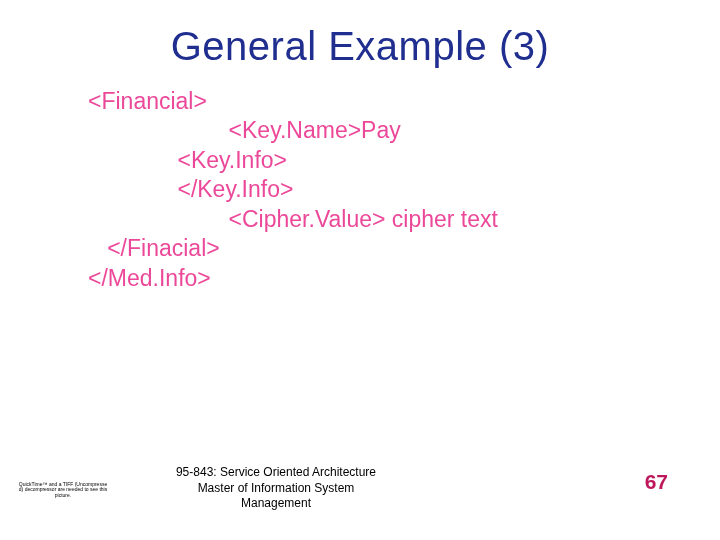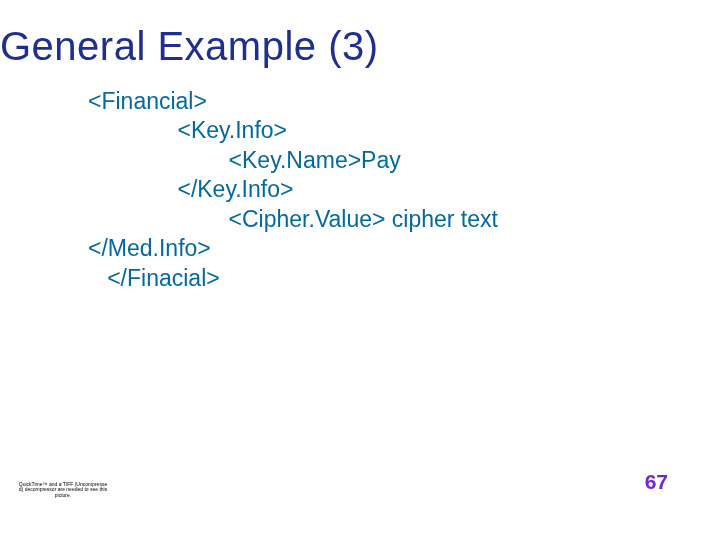--- a/index.html
+++ b/index.html
@@ -1,30 +1,31 @@
 <!DOCTYPE html>
 <html><head>
 <meta charset="utf-8">
 <style>
   * { margin: 0; padding: 0; box-sizing: border-box; }
   html, body { width: 720px; height: 540px; background: #fff; font-family: Verdana, Geneva, sans-serif; color: #000; }
   .slide { position: relative; width: 720px; height: 540px; padding: 0; }
   .title {
     width: 100%;
+    text-align: center;
     font-size: 40px;
     color: #1f2e8f;
     font-weight: 400;
     padding-top: 24px;
     padding-bottom: 18px;
     letter-spacing: 0.5px;
   }
   .code-block {
     font-size: 23px;
     line-height: 1.28;
-    color: #0369a1;
+    color: #ec4899;
     padding-left: 88px;
     padding-right: 12px;
     font-weight: 400;
   }
   .code-block .line { white-space: pre; }
   .footer {
     position: absolute;
     bottom: 20px;
     left: 0;
     width: 100%;
@@ -50,38 +51,43 @@
     color: #000;
     text-align: center;
     word-break: break-all;
   }
   .page-num {
     position: absolute;
     right: 52px;
     bottom: 26px;
     font-size: 21px;
     font-weight: 700;
-    color: #6d28d9;
+    color: #be185d;
   }
 </style>
 </head>
 <body>
 
 <div class="slide">
 
   <h1 class="title">General Example (3)</h1>
 
   <div class="code-block">
     <div class="line">&lt;Financial&gt;</div>
+    <div class="line">                      &lt;Key.Name&gt;Pay</div>
     <div class="line">              &lt;Key.Info&gt;</div>
-    <div class="line">                      &lt;Key.Name&gt;Pay</div>
     <div class="line">              &lt;/Key.Info&gt;</div>
     <div class="line">                      &lt;Cipher.Value&gt; cipher text</div>
+    <div class="line">   &lt;/Finacial&gt;</div>
     <div class="line">&lt;/Med.Info&gt;</div>
-    <div class="line">   &lt;/Finacial&gt;</div>
   </div>
 
   <div class="footer">
     <div class="footer-micro">QuickTime™ and a TIFF (Uncompressed) decompressor are needed to see this picture.</div>
+    <div class="footer-left">
+      <div>95-843: Service Oriented Architecture</div>
+      <div>Master of Information System</div>
+      <div>Management</div>
+    </div>
     <div class="page-num">67</div>
   </div>
 
 </div>
 
 </body></html>

